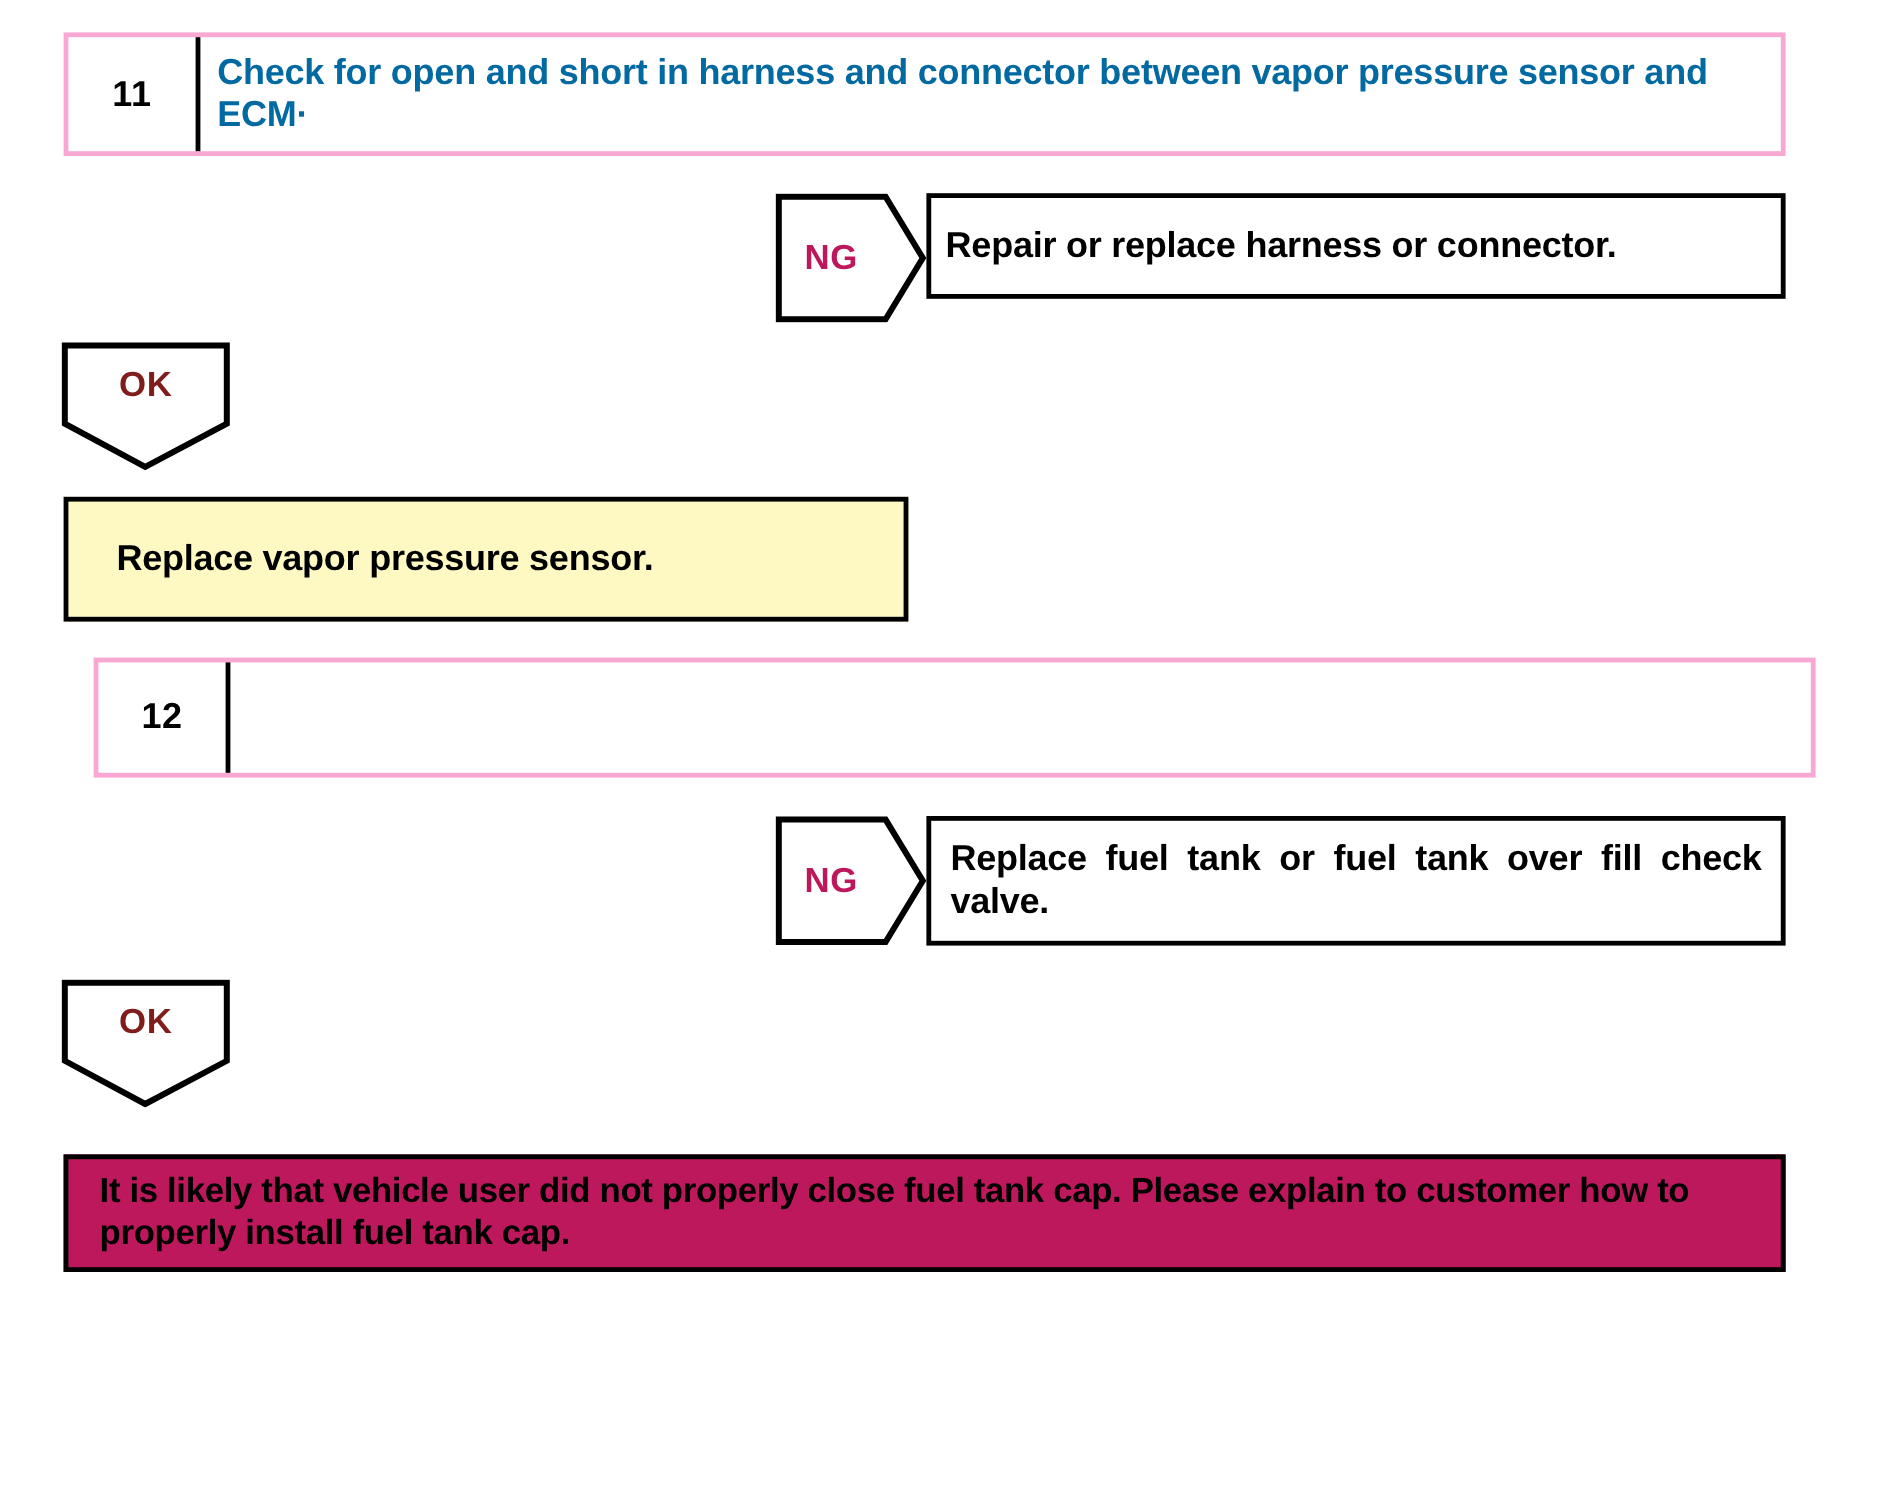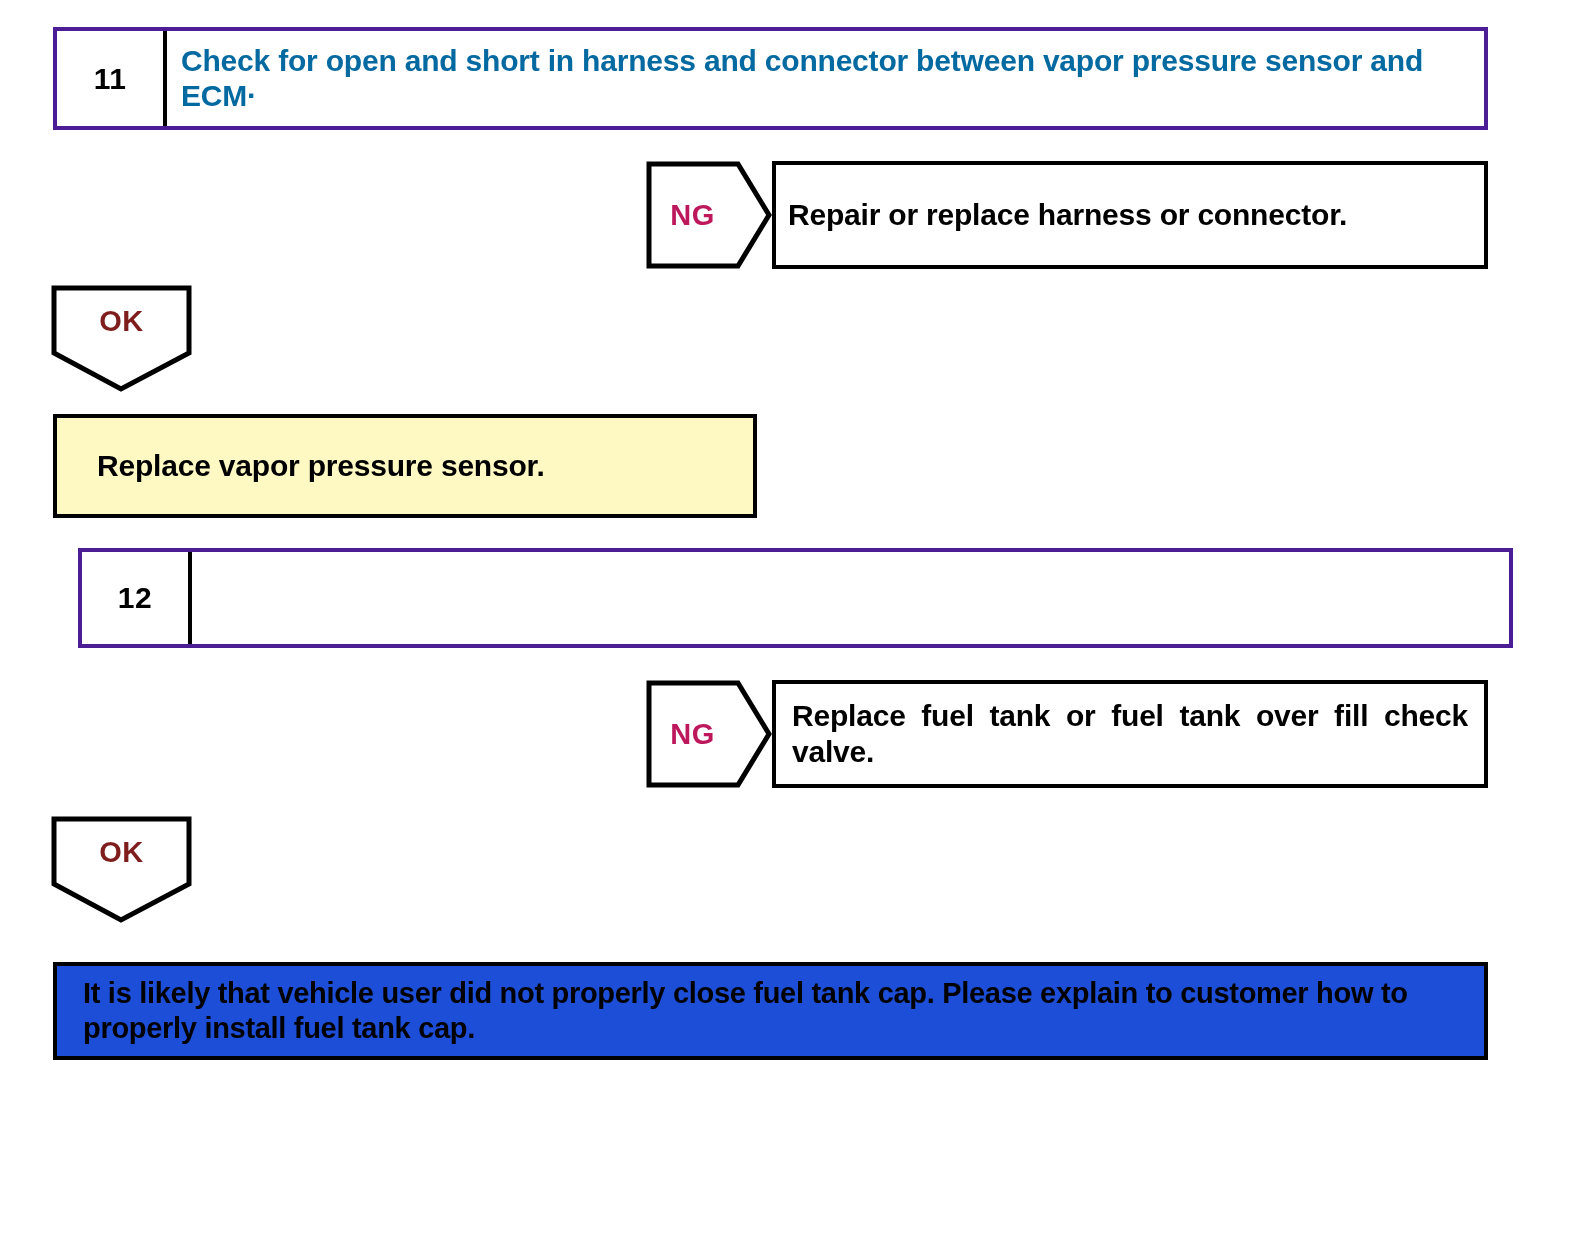--- a/index.html
+++ b/index.html
@@ -17,21 +17,21 @@
     height: 1244px;
     background: #ffffff;
     overflow: hidden;
   }
 
   
   .abs { position: absolute; box-sizing: border-box; }
 
   
   .step-box {
-    border: 4px solid #4c1d95;
+    border: 4px solid #f9a8d4;
     background: #fff;
     display: flex;
     align-items: stretch;
   }
   .step-num {
     width: 106px;
     flex: 0 0 106px;
     border-right: 4px solid #000;
     display: flex;
     align-items: center;
@@ -84,21 +84,21 @@
     line-height: 1.2;
     text-align: justify;
     text-align-last: left;
     letter-spacing: -0.2px;
   }
   .result-box p.justify-all { text-align: justify; }
 
   
   .final-box {
     border: 4px solid #000;
-    background: #1d4ed8;
+    background: #be185d;
     display: flex;
     align-items: center;
     padding: 0 18px 0 26px;
     color: #000;
   }
   .final-box p {
     margin: 0;
     font-weight: bold;
     font-size: 29px;
     line-height: 1.2;
@@ -153,21 +153,21 @@
     <div class="step-text">Check for open and short in harness and connector between vapor pressure sensor and ECM·</div>
   </div>
 
   <div class="ng-arrow" style="left:646px; top:161px; width:126px; height:108px;">
     <svg width="126" height="108" viewBox="0 0 126 108" aria-hidden="true">
       <polygon points="3,3 92,3 123,54 92,105 3,105" fill="#ffffff" stroke="#000000" stroke-width="5" stroke-linejoin="miter"></polygon>
     </svg>
     <span class="ng-label">NG</span>
   </div>
 
-  <div class="abs result-box" style="left:772px; top:161px; width:716px; height:108px;padding-left:12px;">
+  <div class="abs result-box" style="left:772px; top:161px; width:716px; height:88px;padding-left:12px;">
     <p>Repair or replace harness or connector.</p>
   </div>
 
   <div class="ok-arrow" style="left:51px; top:285px; width:141px; height:107px;">
     <svg width="141" height="107" viewBox="0 0 141 107" aria-hidden="true">
       <polygon points="3,3 138,3 138,68 70,104 3,68" fill="#ffffff" stroke="#000000" stroke-width="5" stroke-linejoin="miter"></polygon>
     </svg>
     <span class="ok-label">OK</span>
   </div>
 

